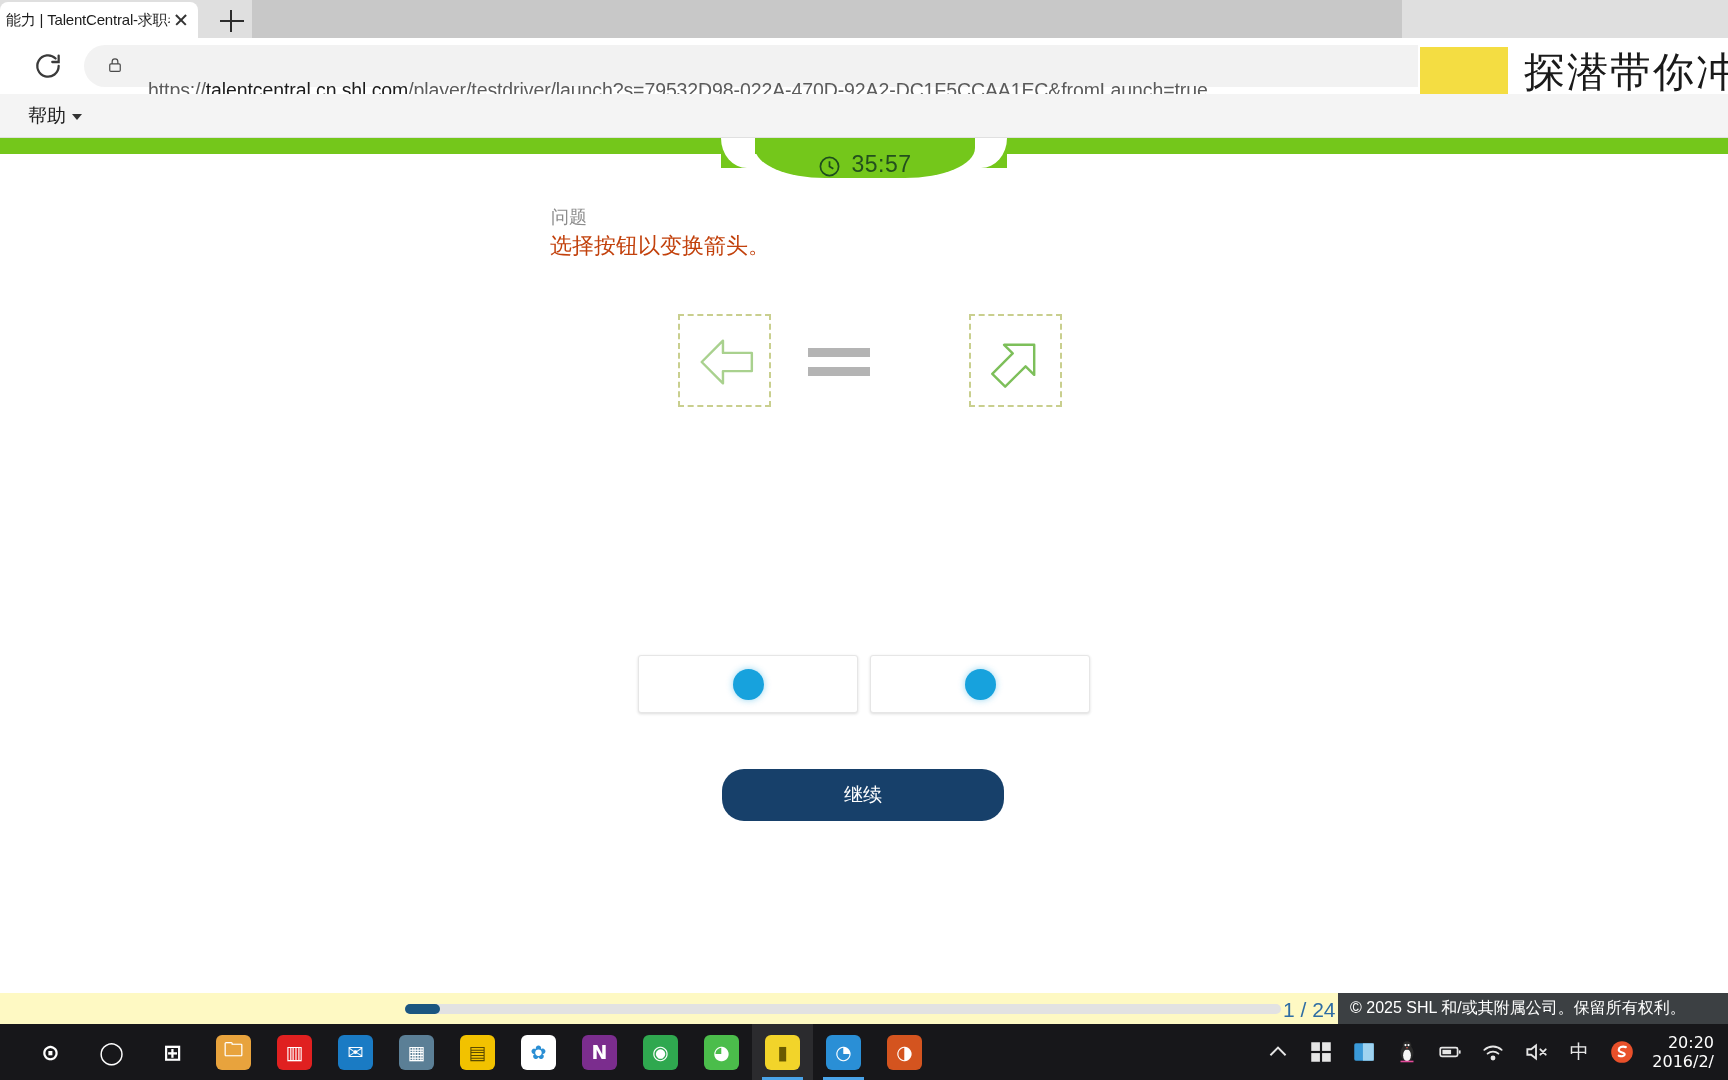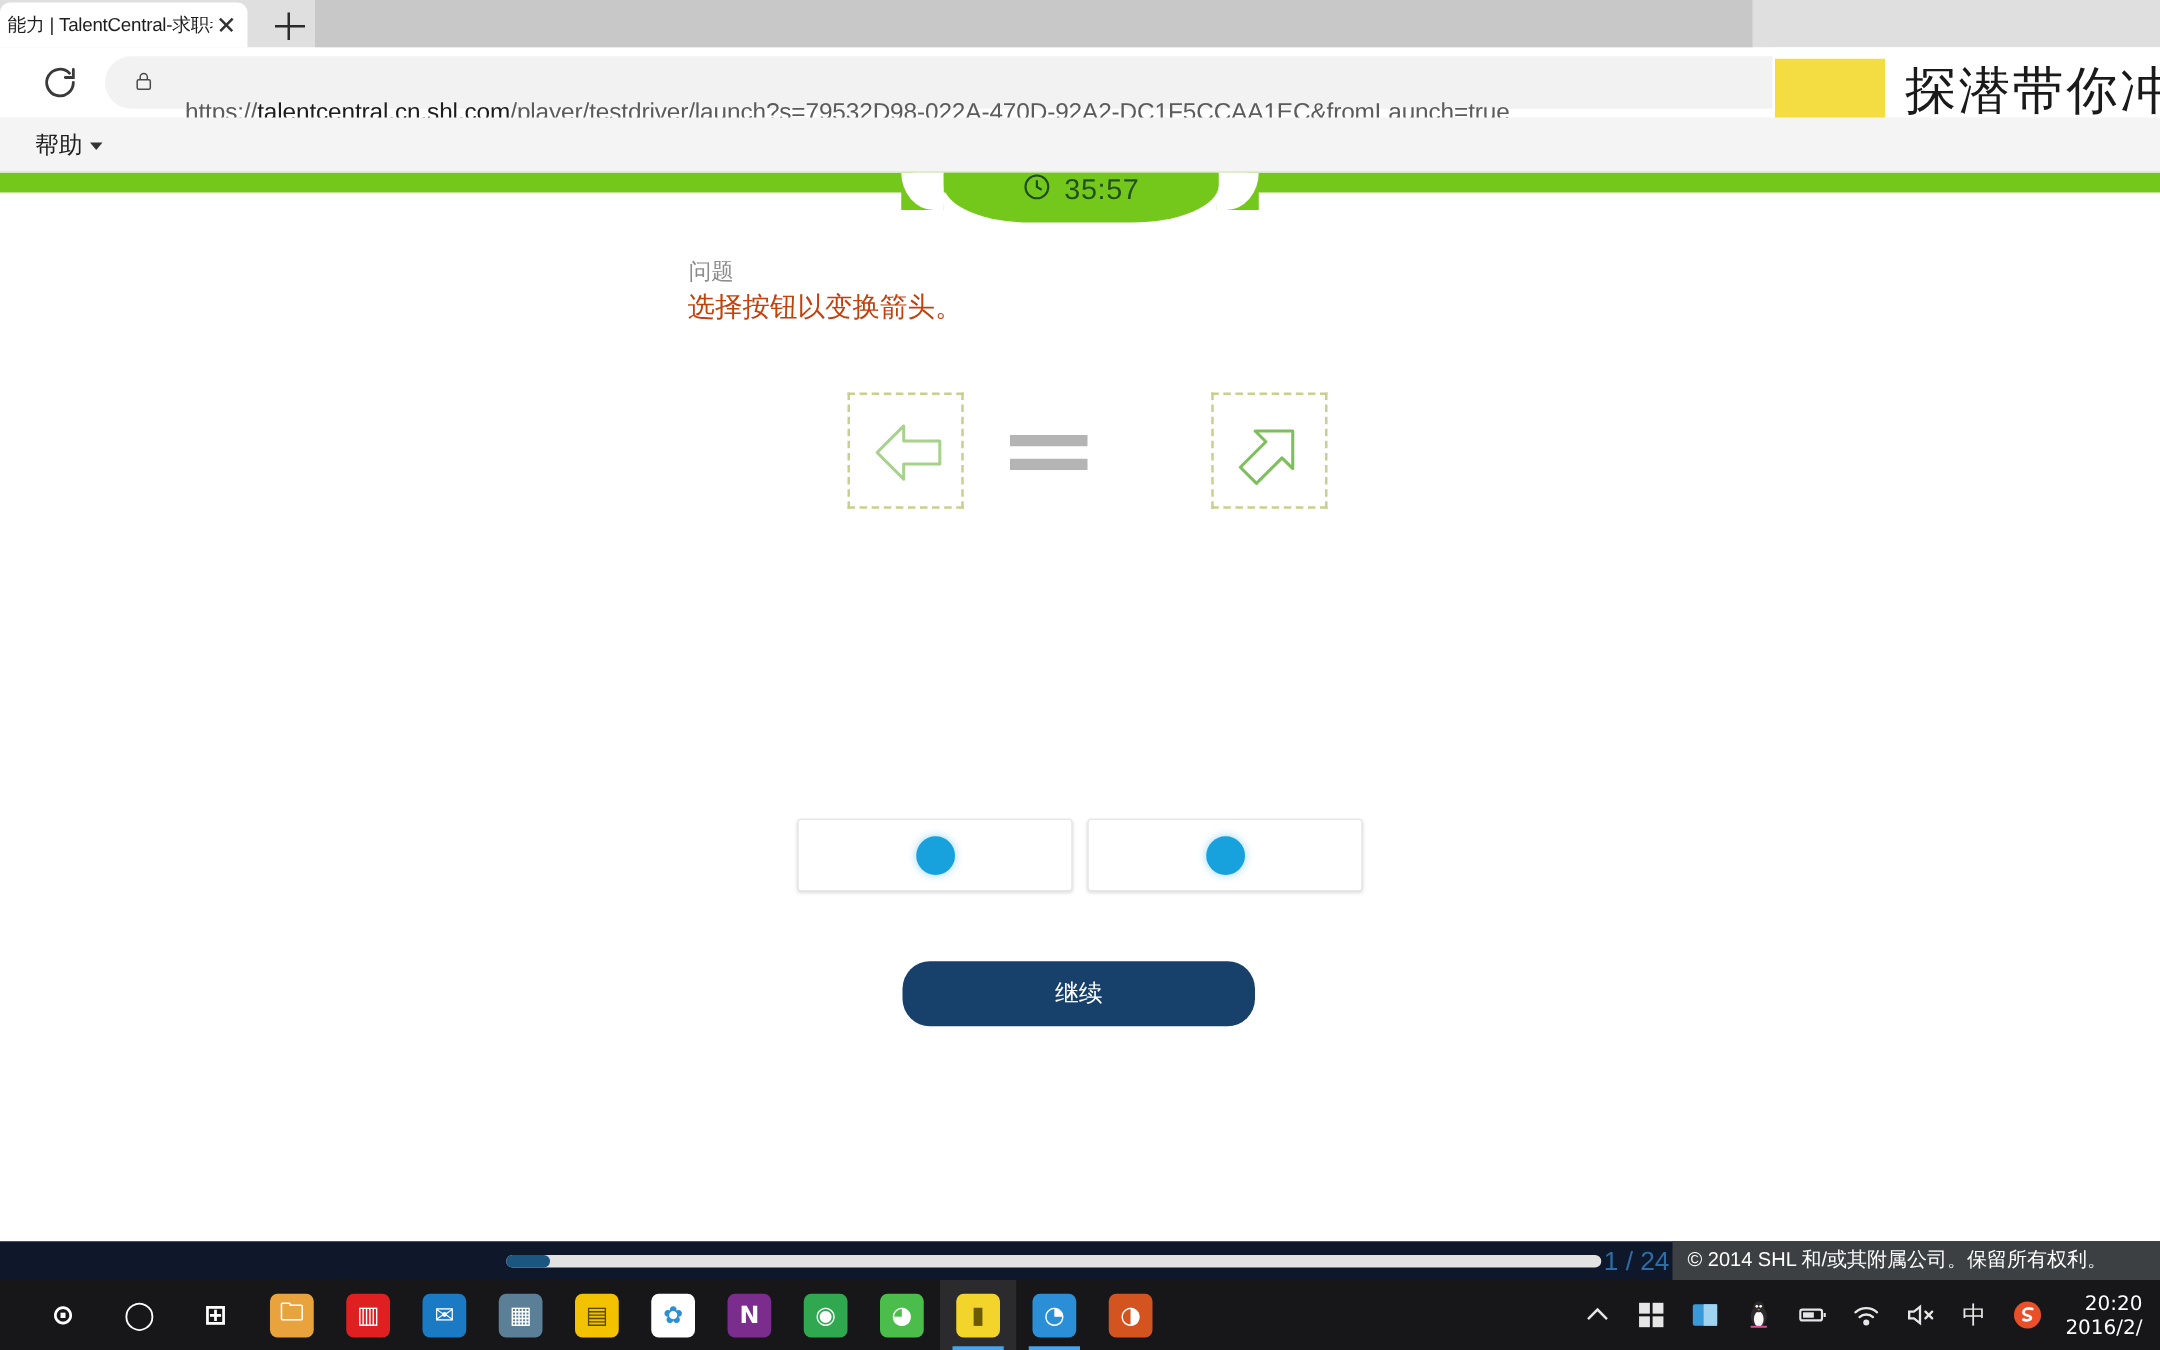--- a/index.html
+++ b/index.html
@@ -104,21 +104,21 @@
     background: #ffffff; overflow: hidden;
   }
   .greenbar {
     position: absolute; left: 0; top: 0; width: 1728px; height: 16px;
     background: #74c71b;
   }
   .timer-tab {
     position: absolute; left: 755px; top: 0; width: 220px; height: 40px;
     background: #74c71b;
     border-radius: 0 0 70px 70px / 0 0 30px 30px;
-    display: flex; align-items: flex-start; justify-content: center; gap: 10px;
+    display: flex; align-items: flex-end; justify-content: center; gap: 10px;
   }
   .timer-notch-l, .timer-notch-r {
     position: absolute; top: 0; width: 34px; height: 30px; background: #74c71b;
   }
   .timer-notch-l { left: 721px; border-radius: 0 26px 0 0 / 0 30px 0 0; }
   .timer-notch-r { left: 973px; border-radius: 26px 0 0 0 / 30px 0 0 0; }
   .timer-notch-l::after, .timer-notch-r::after {
     content:""; position:absolute; top:0; width:34px; height:30px; background:#fff;
   }
   .timer-notch-l::after { left:0; border-radius: 0 0 0 26px / 0 0 0 30px; }
@@ -171,21 +171,21 @@
   .continue-btn {
     position: absolute; left: 722px; top: 631px; width: 282px; height: 52px;
     background: #17406a; border: none; border-radius: 22px;
     color: #ffffff; font-size: 19px; cursor: pointer;
     font-family: "DejaVu Sans", sans-serif;
   }
 
   
   .footer {
     position: absolute; left: 0; top: 993px; width: 1728px; height: 31px;
-    background: #0f172a;
+    background: #fef9c3;
   }
   .progress-track {
     position: absolute; left: 405px; top: 11px; width: 876px; height: 10px;
     background: #e2e2e2; border-radius: 5px;
   }
   .progress-fill {
     position: absolute; left: 0; top: 0; height: 10px; width: 36px;
     background: #1b5680; border-radius: 5px;
   }
   .page-counter {
@@ -352,21 +352,21 @@
 
     <button class="continue-btn">继续</button>
 
   </div>
 
   <div class="footer">
     <div class="progress-track">
       <div class="progress-fill" style="width: 35.04px;"></div>
     </div>
     <div class="page-counter">1 / 24</div>
-    <div class="copyright">© 2014 SHL 和/或其附属公司。保留所有权利。</div>
+    <div class="copyright">© 2025 SHL 和/或其附属公司。保留所有权利。</div>
   </div>
 </div>
 
 <div class="taskbar">
   <div class="tb-left">
       <div class="tb-item">
         <span class="tb-glyph" style="background: transparent; font-size: 22px; color: rgb(255, 255, 255);">⊙</span>
       </div>
       <div class="tb-item">
         <span class="tb-glyph" style="background: transparent; font-size: 22px; color: rgb(255, 255, 255);">◯</span>

